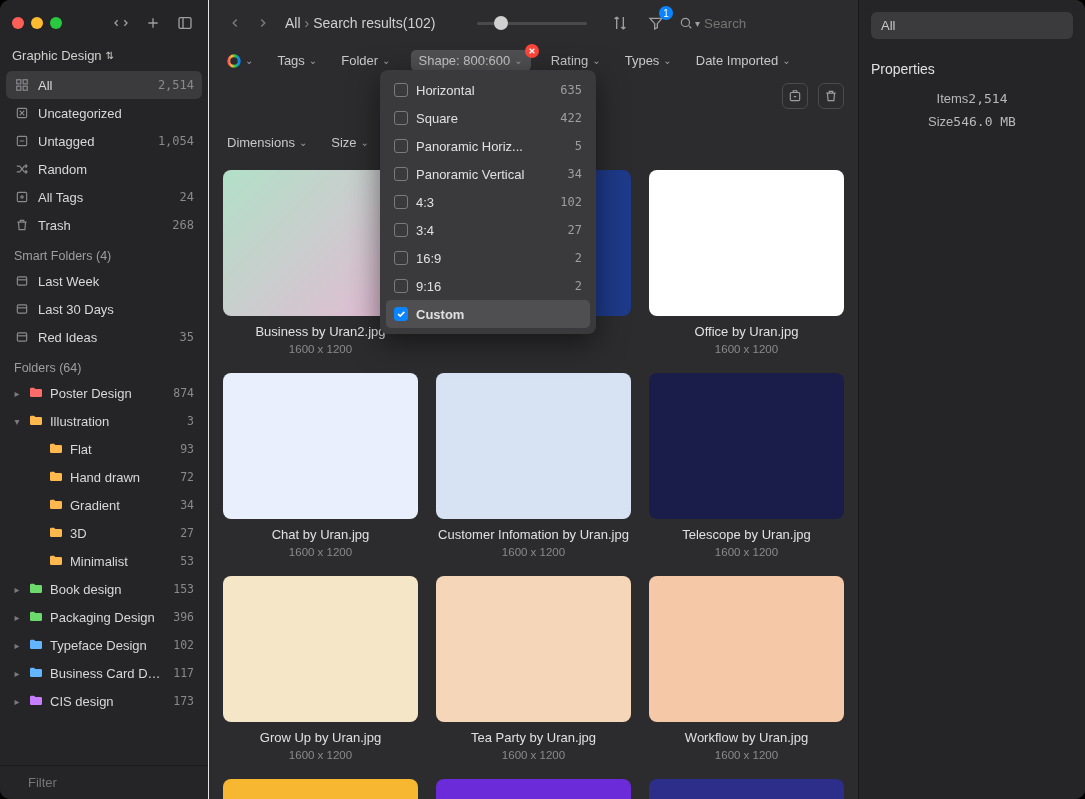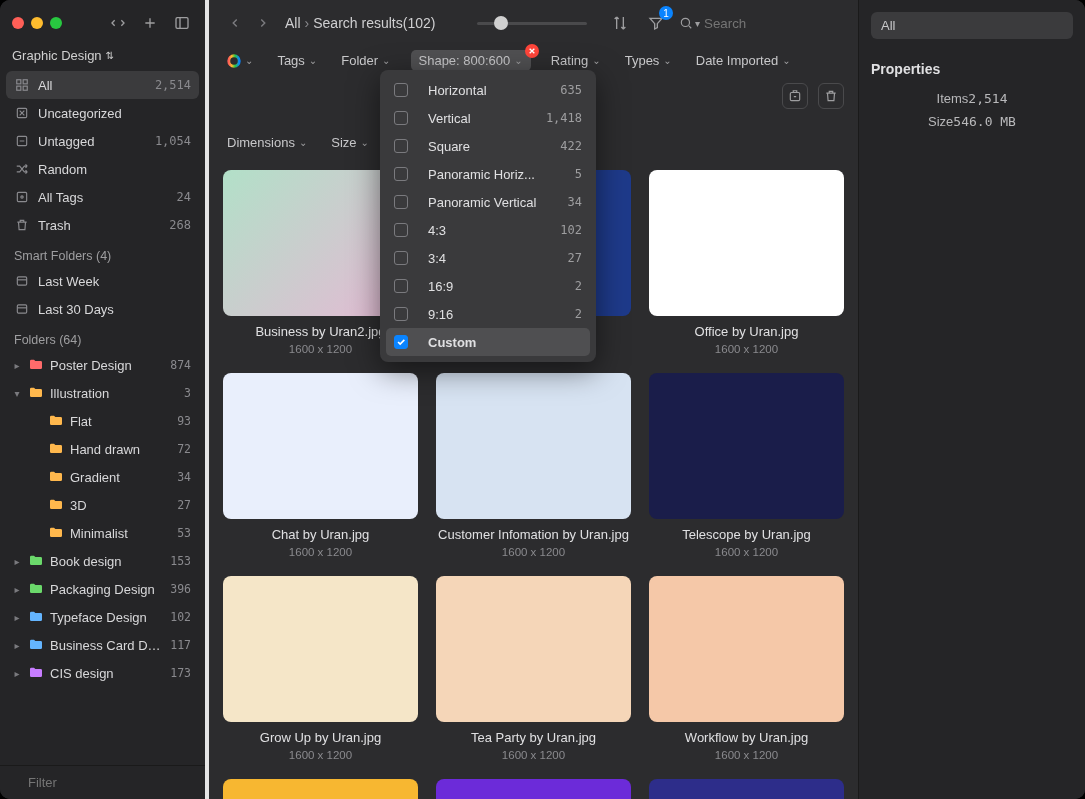--- a/index.html
+++ b/index.html
@@ -1,18 +1,18 @@
 <!DOCTYPE html>
 <html><head>
 <meta charset="utf-8">
 <style>
   * { box-sizing: border-box; margin: 0; padding: 0; font-family: -apple-system, BlinkMacSystemFont, "Segoe UI", sans-serif; }
   body { background: #000; width: 1085px; height: 799px; overflow: hidden; color: #d0d0d0; font-size: 13px; }
   .app { display: flex; width: 1085px; height: 799px; background: #2c2c2e; border-radius: 10px; overflow: hidden; position: relative;}
-  .sidebar { width: 209px; background: #252527; display: flex; flex-direction: column; border-right: 4px solid #e5e5e5;}
+  .sidebar { width: 209px; background: #252527; display: flex; flex-direction: column; border-right: 1px solid #e5e5e5;}
   .titlebar { display:flex; align-items:center; height:46px; padding: 0 12px; gap: 8px;}
   .traffic { display:flex; gap: 7px; }
   .dot { width: 12px; height: 12px; border-radius: 50%; }
   .dot.r { background:#ff5f57;} .dot.y{background:#febc2e;} .dot.g{background:#28c840;}
   .titlebar .right { margin-left:auto; display:flex; gap:10px;}
   .titlebar .icon-btn { width:22px; height:22px; display:flex; align-items:center; justify-content:center; color:#9e9ea0; cursor:pointer;}
   .lib-select { display:flex; align-items:center; padding: 2px 12px 8px; color:#d0d0d0; font-size: 13px; cursor:pointer;}
   .lib-select .chev { margin-left:4px; font-size:10px;}
   .side-list { flex:1; overflow-y:auto; padding: 0 6px 6px;}
   .section-title { color:#9e9ea0; font-size:12.5px; padding: 10px 8px 4px; }
@@ -52,27 +52,27 @@
   
   .grid { flex:1; overflow:auto; padding: 10px 14px;}
   .grid-row { display:flex; gap:18px; margin-bottom:18px;}
   .card { width:195px; display:flex; flex-direction:column; align-items:center;}
   .thumb { width:195px; height:146px; border-radius:8px; background:#ddd; overflow:hidden;}
   .card .name { color:#e0e0e2; font-size:13px; margin-top:8px; text-align:center; max-width:195px; line-height:1.3;}
   .card .dims { color:#8a8a8e; font-size:11.5px; margin-top:2px;}
   
   .inspector { width:230px; background:#252527; border-left:1px solid #1a1a1a; display:flex; flex-direction:column; padding:12px;}
   .ins-pill { background:#3b3b3d; border-radius:6px; padding:6px 10px; color:#c8c8ca; font-size:13px;}
-  .ins-title { color:#e0e0e2; font-weight:700; font-size:14px; margin-top:22px; margin-bottom:10px;}
+  .ins-title { color:#e0e0e2; font-weight:400; font-size:14px; margin-top:22px; margin-bottom:10px;}
   .ins-row { display:flex; justify-content:center; padding:4px 0; font-size:13px;}
   .ins-row .k { color:#b8b8ba;} .ins-row .v { color:#b8b8ba; font-family: ui-monospace, Menlo, monospace;}
   
   
   .dropdown { position:absolute; top:70px; left:380px; width:216px; background:#3a3a3c; border-radius:8px; box-shadow:0 8px 30px rgba(0,0,0,.5); padding:6px; z-index:100;}
-  .dd-row { display:flex; align-items:center; height:28px; padding:0 8px; border-radius:5px; gap:20px; cursor:pointer;justify-content:space-between;}
+  .dd-row { display:flex; align-items:center; height:28px; padding:0 8px; border-radius:5px; gap:8px; cursor:pointer;justify-content:space-between;}
   .dd-row.sel { background:#4f4f51;font-weight:bold;}
   .dd-check { width:14px; height:14px; border:1px solid #7a7a7e; border-radius:3px; flex-shrink:0;}
   .dd-check.on { background:#0a84ff; border-color:#0a84ff; display:flex; align-items:center; justify-content:center;}
   .dd-row .lbl { flex:1; color:#e0e0e2; font-size:13px;}
   .dd-row .cnt { color:#9e9ea0; font-size:12px; font-family: ui-monospace, Menlo, monospace;}
   .dd-inputs { display:flex; align-items:center; gap:6px; padding:6px 8px;}
   .dd-inputs input { width:62px; background:#2c2c2e; border:1px solid #2c2c2e; border-radius:5px; padding:4px 0; text-align:center; color:#e0e0e2; font-size:13px; outline:none;}
   .dd-inputs input.focus { border-color:#0a84ff;}
   .dd-inputs .colon { color:#9e9ea0;}
   
@@ -193,20 +193,30 @@
           </div>
           <div class="row">
             <span class="ic">
               <svg width="14" height="14" viewBox="0 0 24 24" fill="none" stroke="currentColor" stroke-width="2">
                 <rect x="4" y="5" width="16" height="14" rx="2"></rect>
                 <path d="M4 10h16"></path>
               </svg>
             </span>
             <span class="lbl">Last 30 Days</span>
             <span class="cnt"></span>
+          </div>
+          <div class="row">
+            <span class="ic">
+              <svg width="14" height="14" viewBox="0 0 24 24" fill="none" stroke="currentColor" stroke-width="2">
+                <rect x="4" y="5" width="16" height="14" rx="2"></rect>
+                <path d="M4 10h16"></path>
+              </svg>
+            </span>
+            <span class="lbl">Red Ideas</span>
+            <span class="cnt">35</span>
           </div>
         </div>
       <div class="section-title">Folders (64)</div>
       <div id="folders">
           <div class="folder-row" style="padding-left: 6px;">
             <span class="twisty">▸</span>
             <span class="fic"><svg class="fsvg" viewBox="0 0 24 24">
                 <path d="M3 6a2 2 0 012-2h4l2 2h8a2 2 0 012 2v8a2 2 0 01-2 2H5a2 2 0 01-2-2V6z" fill="#ff6b6b"></path>
               </svg></span>
             <span class="lbl">Poster Design</span>
@@ -503,25 +513,20 @@
 
   <div class="dropdown">
     <div id="dd-opts">
         <div class="dd-row">
           <div class="dd-check"></div>
           <span class="lbl">Horizontal</span>
           <span class="cnt">635</span>
         </div>
         <div class="dd-row">
           <div class="dd-check"></div>
-          <span class="lbl">Vertical</span>
-          <span class="cnt">1,418</span>
-        </div>
-        <div class="dd-row">
-          <div class="dd-check"></div>
           <span class="lbl">Square</span>
           <span class="cnt">422</span>
         </div>
         <div class="dd-row">
           <div class="dd-check"></div>
           <span class="lbl">Panoramic Horiz...</span>
           <span class="cnt">5</span>
         </div>
         <div class="dd-row">
           <div class="dd-check"></div>

